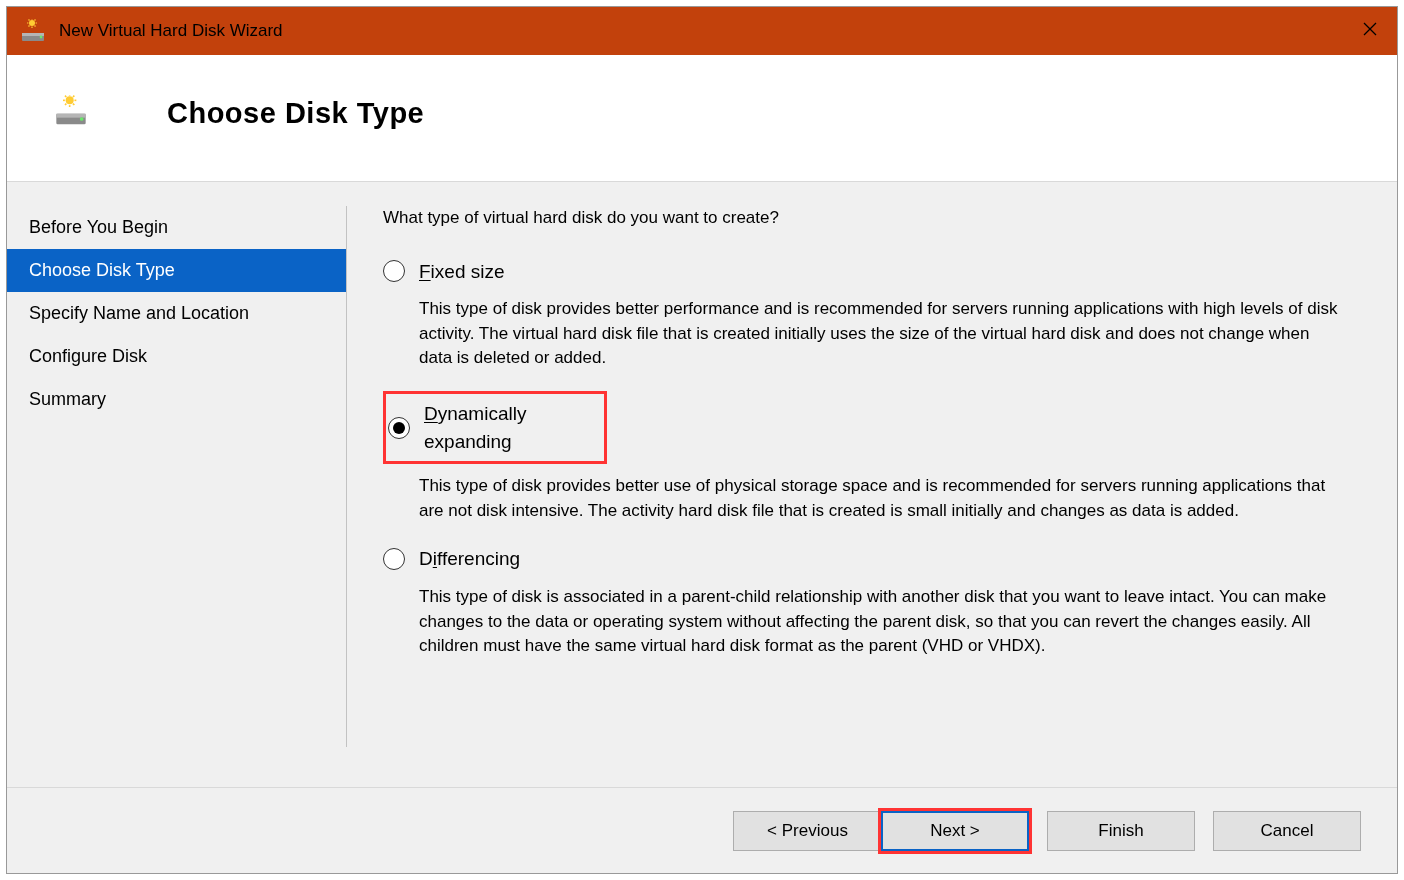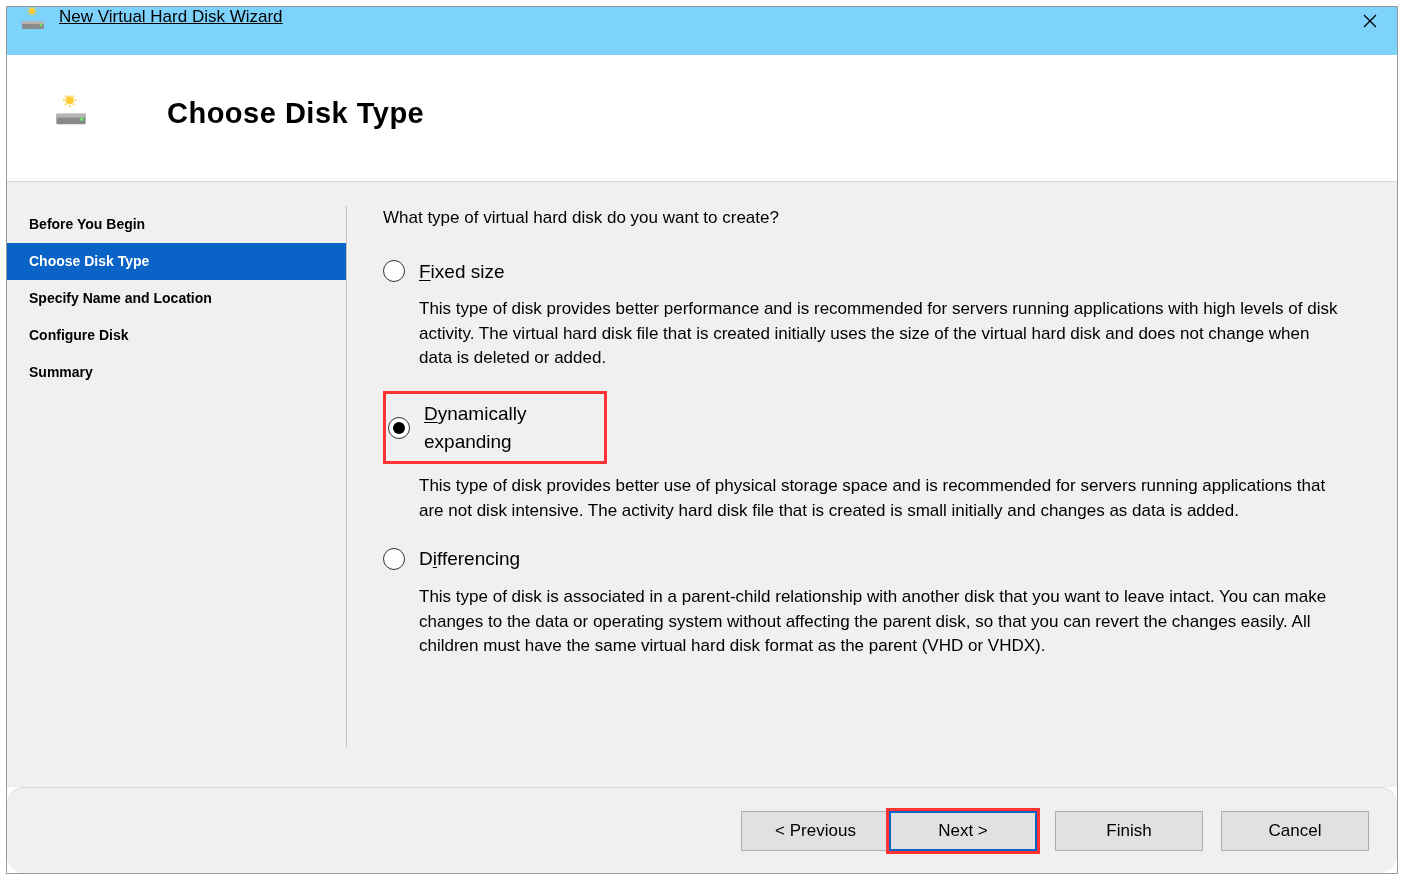--- a/index.html
+++ b/index.html
@@ -17,24 +17,24 @@
     position: absolute;
     top: 6px; left: 6px; right: 6px; bottom: 6px;
     border: 1px solid #999;
     background: #fff;
     display: flex;
     flex-direction: column;
   }
   
   .titlebar {
     display: flex;
+    align-items: center;
     height: 48px;
     padding: 0 4px 0 14px;
-    background: #7dd3fc;
-    text-decoration: underline;
+    background: #c2410c;
   }
   .titlebar .title-icon {
     width: 24px; height: 24px;
     margin-right: 14px;
     position: relative;
   }
   .title-icon svg, .header-icon svg { display:block; }
   .titlebar .title-text {
     font-size: 17px;
     color: #000;
@@ -77,25 +77,24 @@
     position: relative;
   }
   .sidebar-divider {
     position: absolute;
     right: 0; top: 24px; bottom: 40px;
     width: 1px;
     background: #c2c2c2;
   }
   .step {
     padding: 8px 14px 8px 22px;
-    font-size: 14px;
+    font-size: 18px;
     line-height: 1.5;
     color: #000;
     cursor: pointer;
-    font-weight: bold;
   }
   .step.selected {
     background: #0a63c6;
     color: #fff;
   }
   .content {
     flex: 1;
     padding: 24px 36px 10px 36px;
     font-size: 17px;
     line-height: 1.45;
@@ -140,24 +139,23 @@
     margin: 10px 16px 0 36px;
     max-width: 940px;
   }
   
   .footer {
     height: 86px;
     display: flex;
     align-items: center;
     justify-content: flex-end;
     gap: 18px;
-    padding: 0 28px;
+    padding: 0 36px;
     background: #f0f0f0;
     border-top: 1px solid #d9d9d9;
-    border-radius: 17px;
   }
   .btn {
     min-width: 148px;
     height: 40px;
     font-size: 17px;
     background: #e1e1e1;
     border: 1px solid #adadad;
     cursor: pointer;
     font-family: inherit;
   }

